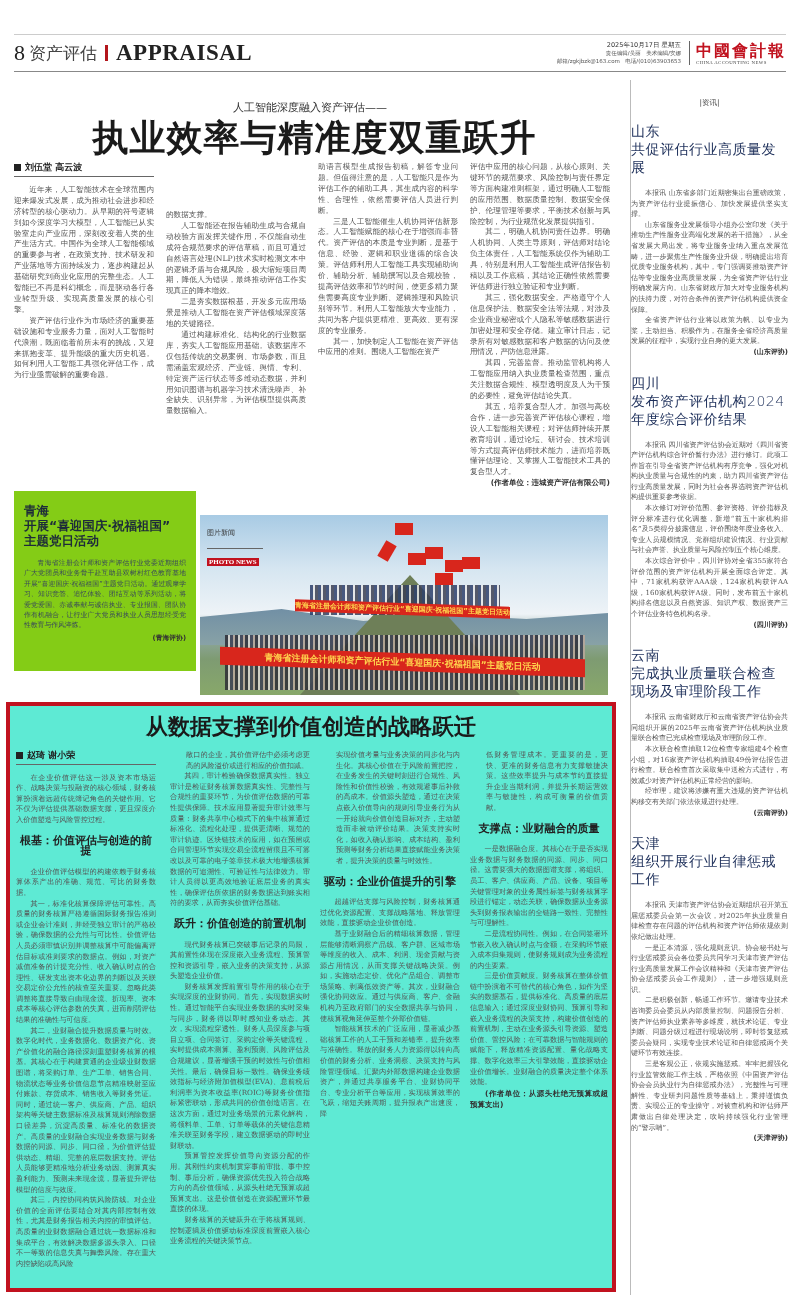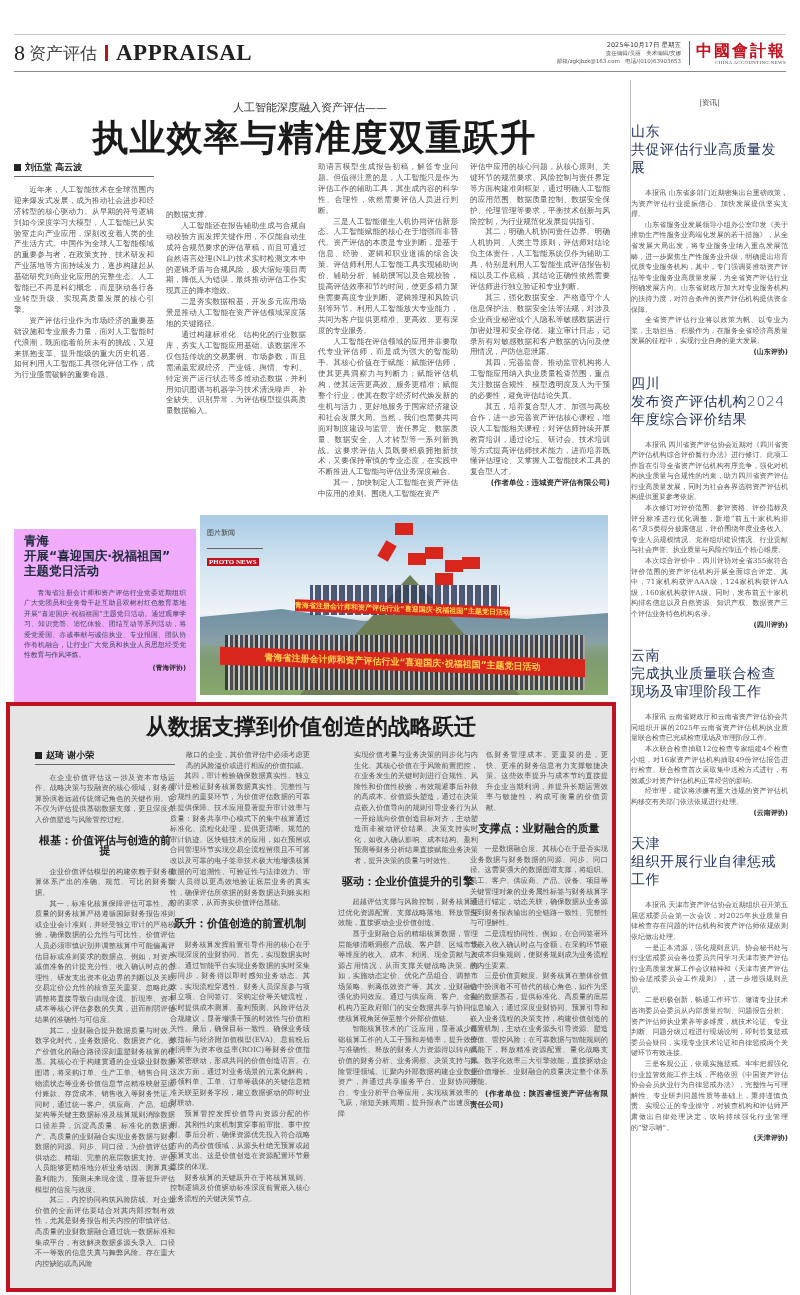--- a/index.html
+++ b/index.html
@@ -8,52 +8,52 @@
 
   .masthead { position: absolute; left: 14px; top: 34px; width: 372px; height: 38px; border-top: 1px solid #ccc; border-bottom: 1px solid #888; display: flex; align-items: center; }
   .masthead-right { position: absolute; left: 386px; top: 34px; width: 400px; height: 38px; border-top: 1px solid #ccc; border-bottom: 1px solid #888; display: flex; align-items: center; justify-content: flex-end; }
   .page-num { font-family: "Liberation Serif", serif; font-size: 22px; color: #222; margin-right: 4px; }
   .section-cn { font-family: "DejaVu Sans", sans-serif; font-size: 17px; color: #444; font-weight: 300; }
   .red-bar { display: inline-block; width: 3px; height: 16px; background: #b3161c; margin: 0 8px; }
   .section-en { font-family: "Liberation Serif", serif; font-size: 23px; font-weight: bold; color: #222; letter-spacing: 0.5px; }
   .pub-info { font-family: "DejaVu Sans", sans-serif; font-size: 5.5px; color: #555; text-align: right; line-height: 8px; margin-right: 8px; }
   .pub-info .date { font-size: 6.5px; color: #333; }
   .logo-sep { width: 1px; height: 24px; background: #666; margin-right: 6px; }
-  .logo { text-align: right; }
+  .logo { text-align: left; }
   .logo-cn { font-family: "DejaVu Serif", serif; font-size: 16px; font-weight: bold; color: #c1121f; letter-spacing: 2px; line-height: 18px; }
   .logo-en { font-family: "Liberation Serif", serif; font-size: 4.8px; color: #444; letter-spacing: 0.4px; }
 
   .lead-sub { position: absolute; left: 0; top: 100px; width: 620px; text-align: center; font-family: "DejaVu Sans", sans-serif; font-size: 11px; color: #333; }
   .lead-title { position: absolute; left: 0; top: 114px; width: 620px; text-align: center; font-family: "DejaVu Serif", serif; font-size: 36px; font-weight: bold; color: #1a1a1a; letter-spacing: 1px; padding-left: 9px; }
 
   .byline { font-family: "DejaVu Sans", sans-serif; font-size: 9px; font-weight: bold; color: #222; border-bottom: 1px solid #666; padding-bottom: 3px; margin-bottom: 8px; }
   .byline .sq { display: inline-block; width: 7px; height: 7px; background: #222; margin-right: 4px; vertical-align: middle; }
 
   .col { position: absolute; font-size: 7.6px; line-height: 10.9px; color: #555; text-align: justify; overflow: hidden; }
   .col p { text-indent: 2em; }
   .col .cont { text-indent: 0; }
   .credit { text-align: right; font-family: "DejaVu Sans", sans-serif; font-weight: bold; color: #333; font-size: 7.5px; }
-  .qh-box { position: absolute; left: 14px; top: 529px; width: 182px; height: 180px; background: #f0abfc; padding: 4px 10px 6px 10px; }
+  .qh-box { position: absolute; left: 14px; top: 491px; width: 182px; height: 180px; background: #84cc16; padding: 12px 10px 6px 10px; }
   .qh-title { font-family: "DejaVu Sans", sans-serif; font-weight: bold; font-size: 12.5px; line-height: 15px; color: #1d2b3a; margin-bottom: 10px; }
   .qh-body { font-family: "DejaVu Sans", sans-serif; font-size: 6.8px; line-height: 10.4px; color: #3a4a5a; text-indent: 2em; text-align: justify; }
   .qh-credit { font-family: "DejaVu Sans", sans-serif; font-size: 6.8px; text-align: right; font-weight: bold; color: #333; margin-top: 2px; }
 
   .photo { position: absolute; left: 200px; top: 515px; width: 408px; height: 180px; overflow: hidden; background: linear-gradient(180deg, #a8cbe4 0%, #d6e6f1 30%, #eef3f7 55%, #8fa7a0 68%, #7e9b72 80%, #88a86a 100%); }
   .photo .mtn { position: absolute; left: 0; top: 90px; width: 408px; height: 40px; background: linear-gradient(180deg, #6f8ea5 0%, #88a2a6 100%); clip-path: polygon(0 30%, 20% 10%, 40% 40%, 60% 25%, 80% 35%, 100% 20%, 100% 100%, 0 100%); }
   .photo .hill { position: absolute; left: 100px; top: 60px; width: 220px; height: 120px; background: #6e7f58; clip-path: polygon(50% 0, 100% 100%, 0 100%); }
   .photo .crowd { position: absolute; left: 25px; top: 120px; width: 360px; height: 55px; background: repeating-linear-gradient(90deg, #2c2c35 0 3px, #dcd8d2 3px 5px, #3b3f52 5px 8px, #b9a79a 8px 10px); opacity: 0.85; }
   .photo .crowd2 { position: absolute; left: 110px; top: 70px; width: 190px; height: 30px; background: repeating-linear-gradient(90deg, #2c3e6a 0 3px, #e5e5e5 3px 5px, #3b3f52 5px 8px); opacity: 0.85; }
   .photo .banner1 { position: absolute; left: 95px; top: 88px; width: 215px; height: 12px; background: #d8261c; color: #ffd34d; font-size: 7px; font-weight: bold; white-space: nowrap; overflow: hidden; line-height: 12px; text-align: center; transform: skewY(2deg); font-family: "DejaVu Sans", sans-serif; }
   .photo .banner2 { position: absolute; left: 20px; top: 138px; width: 365px; height: 18px; background: #d8261c; color: #ffd34d; font-size: 9px; font-weight: bold; white-space: nowrap; overflow: hidden; line-height: 18px; text-align: center; transform: skewY(2deg); font-family: "DejaVu Sans", sans-serif; }
   .photo .flag { position: absolute; width: 18px; height: 12px; background: #d8261c; }
   .photo-label { position: absolute; left: 7px; top: 13px; font-family: "DejaVu Sans", sans-serif; }
   .photo-label .cn { font-size: 7px; color: #333; border-bottom: 1px solid #666; padding-bottom: 10px; width: 56px; }
   .photo-label .en { font-family: "Liberation Serif", serif; font-size: 7px; font-weight: bold; background: #c1121f; color: #fff; padding: 0 2px; margin-top: 2px; display: inline-block; }
 
-  .feature { position: absolute; left: 6px; top: 702px; width: 610px; height: 590px; border: 4px solid #c1121f; background: #e5e5e5; }
+  .feature { position: absolute; left: 6px; top: 702px; width: 610px; height: 590px; border: 4px solid #c1121f; background: #5eead4; }
   .feature-title { position: absolute; left: 0; top: 6px; width: 602px; text-align: center; font-family: "DejaVu Serif", serif; font-size: 22px; font-weight: bold; color: #1a1a1a; }
   .fcol { position: absolute; font-family: "DejaVu Serif", serif; font-size: 7.2px; line-height: 10.6px; color: #555; text-align: justify; overflow: hidden; }
   .fcol p { text-indent: 2em; }
   .fcol .cont { text-indent: 0; margin-left: 16px; }
   .sub-head { font-family: "DejaVu Sans", sans-serif; font-weight: bold; font-size: 11px; color: #222; text-align: center; margin: 10px 0 10px 0; text-indent: 0 !important; }
   .fcredit { font-family: "DejaVu Sans", sans-serif; font-weight: bold; color: #333; font-size: 7.5px; line-height: 11px; text-indent: 2em; }
 
   .sidebar { position: absolute; left: 630px; top: 80px; width: 158px; height: 1215px; border-left: 1px solid #bbb; }
   .side-tag { text-align: center; font-family: "DejaVu Sans", sans-serif; font-size: 7.5px; color: #444; margin-top: 18px; margin-bottom: 14px; }
   .side-h { font-family: "DejaVu Sans", sans-serif; font-size: 14px; line-height: 18px; color: #1d2f5a; font-weight: 300; margin-bottom: 12px; letter-spacing: 0.5px; }
@@ -92,21 +92,20 @@
 </div>
 <div class="col" style="left:166px; top:162px; width:140px; height:350px;margin-top:48px;">
   <p class="cont">的数据支撑。</p>
   <p>人工智能还在报告辅助生成与合规自动校验方面发挥关键作用，不仅能自动生成符合规范要求的评估草稿，而且可通过自然语言处理(NLP)技术实时检测文本中的逻辑矛盾与合规风险，极大缩短项目周期，降低人为错误，最终推动评估工作实现真正的降本增效。</p>
   <p>二是夯实数据根基，开发多元应用场景是推动人工智能在资产评估领域深度落地的关键路径。</p>
   <p>通过构建标准化、结构化的行业数据库，夯实人工智能应用基础。该数据库不仅包括传统的交易案例、市场参数，而且需涵盖宏观经济、产业链、舆情、专利、特定资产运行状态等多维动态数据，并利用知识图谱与机器学习技术清洗噪声、补全缺失、识别异常，为评估模型提供高质量数据输入。</p>
 </div>
 <div class="col" style="left:318px; top:162px; width:140px; height:350px;">
   <p class="cont">助语言模型生成报告初稿，解答专业问题。但值得注意的是，人工智能只是作为评估工作的辅助工具，其生成内容的科学性、合理性，依然需要评估人员进行判断。</p>
   <p>三是人工智能催生人机协同评估新形态。人工智能赋能的核心在于增强而非替代。资产评估的本质是专业判断，是基于信息、经验、逻辑和职业道德的综合决策。评估师利用人工智能工具实现辅助询价、辅助分析、辅助撰写以及合规校验，提高评估效率和节约时间，使更多精力聚焦需要高度专业判断、逻辑推理和风险识别等环节。利用人工智能放大专业能力，共同为客户提供更精准、更高效、更有深度的专业服务。</p>
-  <p>人工智能在评估领域的应用并非要取代专业评估师，而是成为强大的智能助手。其核心价值在于赋能：赋能评估师，使其更具洞察力与判断力；赋能评估机构，使其运营更高效、服务更精准；赋能整个行业，使其在数字经济时代焕发新的生机与活力，更好地服务于国家经济建设和社会发展大局。当然，我们也需要共同面对制度建设与监管、责任界定、数据质量、数据安全、人才转型等一系列新挑战。这要求评估人员既要积极拥抱新技术，又要保持审慎的专业态度，在实践中不断推进人工智能与评估业务深度融合。</p>
   <p>其一，加快制定人工智能在资产评估中应用的准则。围绕人工智能在资产</p>
 </div>
 <div class="col" style="left:470px; top:162px; width:140px; height:350px;">
   <p class="cont">评估中应用的核心问题，从核心原则、关键环节的规范要求、风险控制与责任界定等方面构建准则框架，通过明确人工智能的应用范围、数据质量控制、数据安全保护、伦理管理等要求，平衡技术创新与风险控制，为行业规范化发展提供指引。</p>
   <p>其二，明确人机协同责任边界。明确人机协同、人类主导原则，评估师对结论负主体责任，人工智能系统仅作为辅助工具，特别是利用人工智能生成评估报告初稿以及工作底稿，其结论正确性依然需要评估师进行独立验证和专业判断。</p>
   <p>其三，强化数据安全。严格遵守个人信息保护法、数据安全法等法规，对涉及企业商业秘密或个人隐私等敏感数据进行加密处理和安全存储。建立审计日志，记录所有对敏感数据和客户数据的访问及使用情况，严防信息泄露。</p>
   <p>其四，完善监督。推动监管机构将人工智能应用纳入执业质量检查范围，重点关注数据合规性、模型透明度及人为干预的必要性，避免评估结论失真。</p>
   <p>其五，培养复合型人才。加强与高校合作，进一步完善资产评估核心课程，增设人工智能相关课程；对评估师持续开展教育培训，通过论坛、研讨会、技术培训等方式提高评估师技术能力，进而培养既懂评估理论、又掌握人工智能技术工具的复合型人才。</p>
   <div class="credit">(作者单位：违城资产评估有限公司)</div>
 </div>
@@ -136,54 +135,55 @@
   <div class="banner2">青海省注册会计师和资产评估行业“喜迎国庆·祝福祖国”主题党日活动</div>
   <div class="photo-label">
     <div class="cn">图片新闻</div>
     <div class="en">PHOTO NEWS</div>
   </div>
 </div>
 
 <div class="feature">
   <div class="feature-title">从数据支撑到价值创造的战略跃迁</div>
 
-  <div class="fcol" style="left:25px; top:44px; width:140px; height:535px;">
+  <div class="fcol" style="left:6px; top:44px; width:140px; height:535px;">
     <div class="byline"><span class="sq"></span><span>赵琦 谢小荣</span></div>
     <p>在企业价值评估这一涉及资本市场运作、战略决策与投融资的核心领域，财务核算扮演着远超传统簿记角色的关键作用。它不仅为评估提供基础数据支撑，更且深度介入价值塑造与风险管控过程。</p>
     <div class="sub-head">根基：价值评估与创造的前提</div>
     <p>企业价值评估模型的构建依赖于财务核算体系产出的准确、规范、可比的财务数据。</p>
     <p>其一，标准化核算保障评估可靠性。高质量的财务核算严格遵循国际财务报告准则或企业会计准则，并经受独立审计的严格校验，确保数据的公允性与可比性。价值评估人员必须审慎识别并调整核算中可能偏离评估目标或准则要求的数据点。例如，对资产减值准备的计提充分性、收入确认时点的合理性、研发支出资本化边界的判断以及关联交易定价公允性的核查至关重要。忽略此类调整将直接导致自由现金流、折现率、资本成本等核心评估参数的失真，进而削弱评估结果的准确性与可信度。</p>
     <p>其二，业财融合提升数据质量与时效。数字化时代，业务数据化、数据资产化、资产价值化的融合路径深刻重塑财务核算的根基。其核心在于构建贯通的企业级业财数据图谱，将采购订单、生产工单、销售合同、物流状态等业务价值信息节点精准映射至应付账款、存货成本、销售收入等财务凭证。同时，通过统一客户、供应商、产品、组织架构等关键主数据标准及核算规则消除数据口径差异，沉淀高质量、标准化的数据资产。高质量的业财融合实现业务数据与财务数据的同源、同步、同口径，为价值评估提供动态、精细、完整的底层数据支持。评估人员能够更精准地分析业务动因、测算真实盈利能力、预测未来现金流，显著提升评估模型的信度与效度。</p>
     <p>其三，内控协同构筑风险防线。对企业价值的全面评估要结合对其内部控制有效性，尤其是财务报告相关内控的审慎评估。高质量的业财数据融合通过统一数据标准和集成平台，有效解决数据多源头录入、口径不一等致的信息失真与舞弊风险。存在重大内控缺陷或高风险</p>
   </div>
 
   <div class="fcol" style="left:160px; top:44px; width:140px; height:535px;">
     <p class="cont">敞口的企业，其价值评估中必须考虑更高的风险溢价或进行相应的价值扣减。</p>
     <p>其四，审计检验确保数据真实性。独立审计是检证财务核算数据真实性、完整性与合规性的重要环节，为价值评估数据的可靠性提供保障。技术应用显著提升审计效率与质量：财务共享中心模式下的集中核算通过标准化、流程化处理，提供更清晰、规范的审计轨迹。区块链技术的应用，如在预留或合同管理环节实现交易全流程留痕且不可篡改以及可靠的电子签章技术极大地增强核算数据的可追溯性、可验证性与法律效力。审计人员得以更高效地验证底层业务的真实性，确保评估所依据的财务数据达到账实相符的要求，从而夯实价值评估基础。</p>
     <div class="sub-head">跃升：价值创造的前置机制</div>
+    <p>现代财务核算已突破事后记录的局限，其前置性体现在深度嵌入业务流程、预算管控和资源引导，嵌入业务的决策支持，从源头塑造企业价值。</p>
     <p>财务核算发挥前置引导作用的核心在于实现深度的业财协同。首先，实现数据实时性。通过智能平台实现业务数据的实时采集与同步，财务得以即时感知业务动态。其次，实现流程穿透性。财务人员深度参与项目立项、合同签订、采购定价等关键流程，实时提供成本测算、盈利预测、风险评估及合规建议，显著增强干预的时效性与价值相关性。最后，确保目标一致性。确保业务绩效指标与经济附加值模型(EVA)、息前税后利润率为资本收益率(ROIC)等财务价值指标紧密联动，形成共同的价值创造语言。在这次方面，通过对业务场景的元素化解构，将领料单、工单、订单等载体的关键信息精准关联至财务字段，建立数据驱动的即时业财联动。</p>
     <p>预算管控发挥价值导向资源分配的作用。其刚性约束机制贯穿事前审批、事中控制、事后分析，确保资源优先投入符合战略方向的高价值领域，从源头杜绝无预算或超预算支出。这是价值创造在资源配置环节最直接的体现。</p>
     <p>财务核算的关键跃升在于将核算规则、控制逻辑及价值驱动标准深度前置嵌入核心业务流程的关键决策节点。</p>
   </div>
 
-  <div class="fcol" style="left:328px; top:44px; width:140px; height:535px;">
+  <div class="fcol" style="left:310px; top:44px; width:140px; height:535px;">
     <p class="cont">实现价值考量与业务决策的同步化与内生化。其核心价值在于风险前置把控，在业务发生的关键时刻进行合规性、风险性和价值性校验，有效规避事后补救的高成本。价值源头塑造，通过在决策点嵌入价值导向的规则引导业务行为从一开始就向价值创造目标对齐，主动塑造而非被动评价结果。决策支持实时化，如收入确认影响、成本结构、盈利预测等财务分析结果直接赋能业务决策者，提升决策的质量与时效性。</p>
     <div class="sub-head">驱动：企业价值提升的引擎</div>
     <p>超越评估支撑与风险控制，财务核算通过优化资源配置、支撑战略落地、释放管理效能，直接驱动企业价值创造。</p>
     <p>基于业财融合后的精细核算数据，管理层能够清晰洞察产品线、客户群、区域市场等维度的收入、成本、利润、现金贡献与资源占用情况，从而支撑关键战略决策。例如，实施动态定价、优化产品组合、调整市场策略、剥离低效资产等。其次，业财融合强化协同效应。通过与供应商、客户、金融机构乃至政府部门的安全数据共享与协同，使核算视角延伸至整个外部价值链。</p>
     <p>智能核算技术的广泛应用，显著减少基础核算工作的人工干预和差错率，提升效率与准确性。释放的财务人力资源得以转向高价值的财务分析、业务洞察、决策支持与风险管理领域。汇聚内外部数据构建企业数据资产，并通过共享服务平台、业财协同平台、专业分析平台等应用，实现核算效率的飞跃，缩短关账周期，提升报表产出速度，降</p>
   </div>
 
   <div class="fcol" style="left:460px; top:44px; width:138px; height:535px;">
     <p class="cont">低财务管理成本。更重要的是，更快、更准的财务信息有力支撑敏捷决策。这些效率提升与成本节约直接提升企业当期利润，并提升长期运营效率与敏捷性，构成可衡量的价值贡献。</p>
     <div class="sub-head">支撑点：业财融合的质量</div>
     <p>一是数据融合度。其核心在于是否实现业务数据与财务数据的同源、同步、同口径。这需要强大的数据图谱支撑，将组织、员工、客户、供应商、产品、设备、项目等关键管理对象的业务属性标签与财务核算字段进行锚定，动态关联，确保数据从业务源头到财务报表输出的全链路一致性、完整性与可理解性。</p>
     <p>二是流程协同性。例如，在合同签署环节嵌入收入确认时点与金额，在采购环节嵌入成本归集规则，使财务规则成为业务流程的内生要素。</p>
     <p>三是价值贡献度。财务核算在整体价值链中扮演着不可替代的核心角色，如作为坚实的数据基石，提供标准化、高质量的底层信息输入；通过深度业财协同、预算引导和嵌入业务流程的决策支持，构建价值创造的前置机制，主动在业务源头引导资源、塑造价值、管控风险；在可靠数据与智能规则的赋能下，释放精准资源配置、量化战略支撑、数字化效率三大引擎效能，直接驱动企业价值增长。业财融合的质量决定整个体系效能。</p>
-    <div class="fcredit">(作者单位：陕西睿恒资产评估有限责任公司)</div>
+    <div class="fcredit">(作者单位：从源头杜绝无预算或超预算支出)</div>
   </div>
 </div>
 
 <div class="sidebar">
   <div class="side-tag">|资讯|</div>
 
   <div>
     <div class="side-h">
       <div>山东</div>
       <div>共促评估行业高质量发展</div>

